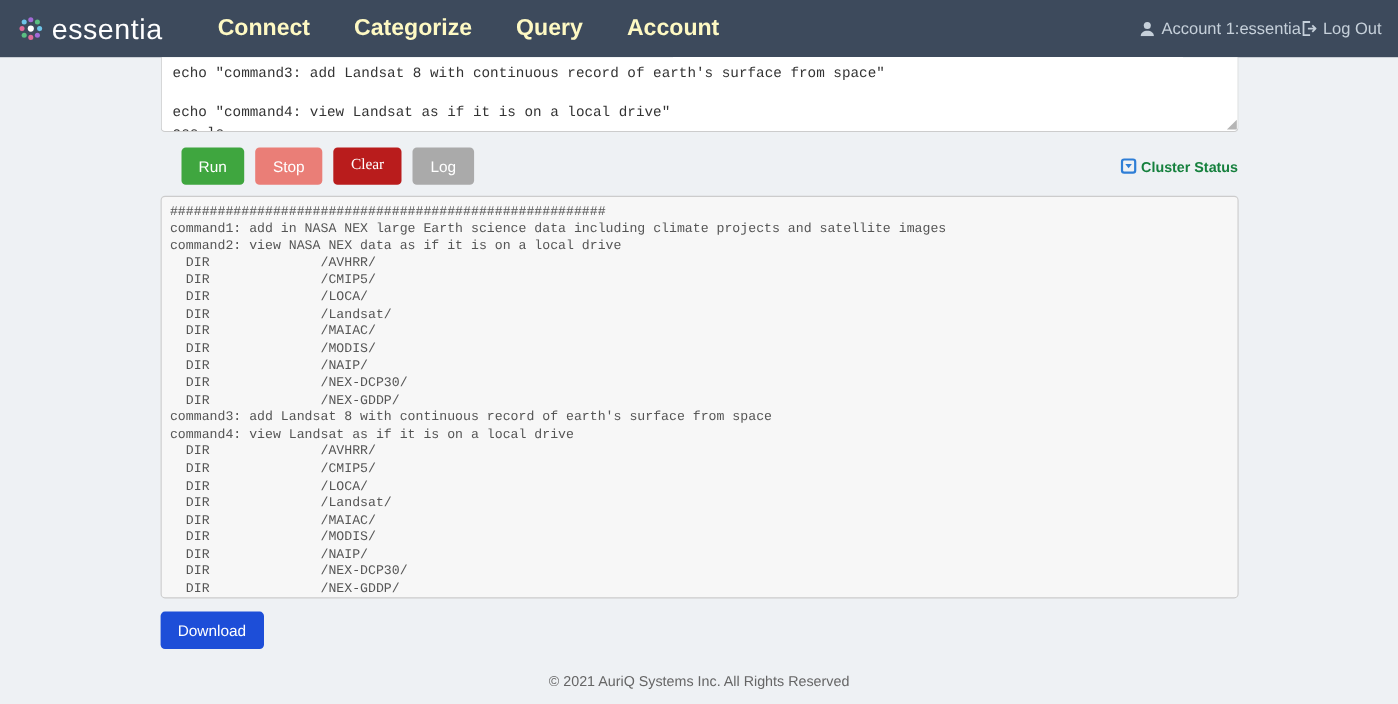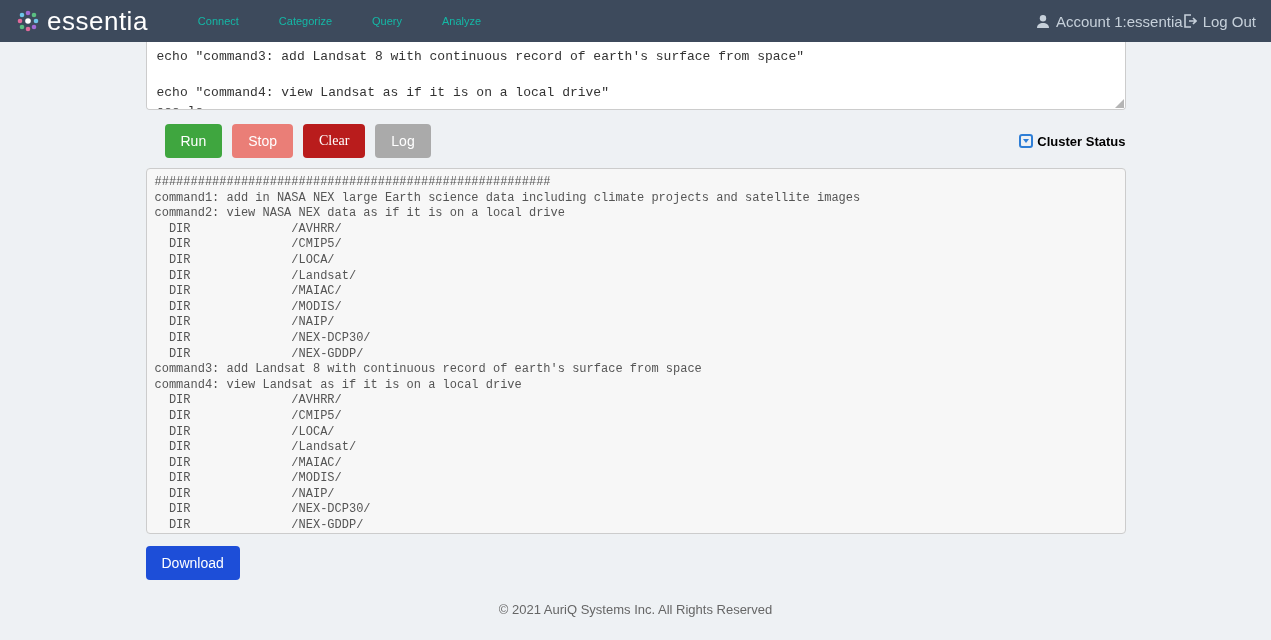--- a/index.html
+++ b/index.html
@@ -6,40 +6,41 @@
   body {
     font-family: "Helvetica Neue", Helvetica, Arial, sans-serif;
     font-size: 14px;
     background: #eef1f4;
     color: #333;
     width: 1271px;
     overflow: hidden;
   }
   .navbar {
     background: #3d4a5c;
-    height: 42px;
+    height: 52px;
     display: flex;
     align-items: center;
     padding: 0 15px;
   }
   .navbar .logo {
     display: flex;
     align-items: center;
     margin-right: 50px;
     color: #fff;
     font-size: 26px;
     font-weight: 300;
     letter-spacing: 0.5px;
   }
   .navbar .logo svg { margin-right: 6px; }
   .navbar .nav-links { display: flex; gap: 40px; }
   .navbar .nav-links a {
-    color: #14b8a6;
+    color: #fef9c3;
     text-decoration: none;
-    font-size: 11px;
+    font-size: 21px;
+    font-weight: bold;
   }
   .navbar .spacer { flex: 1; }
   .navbar .right-links { display: flex; align-items: center; }
   .navbar .right-links a {
     color: #c6d0da;
     text-decoration: none;
     font-size: 15px;
     display: flex;
     align-items: center;
     gap: 6px;
@@ -90,21 +91,21 @@
     border: none;
     cursor: pointer;
     margin-right: 10px;
   }
   .btn-run   { background: #3fa63f; }
   .btn-stop  { background: #ea7e77; }
   .btn-clear { background: #b91c1c; font-family: Liberation Serif, serif; }
   .btn-log   { background: #aaaaaa; }
   .btn-dl    { background: #1d4ed8; }
   .cluster-status {
-    color: #000000;
+    color: #15803d;
     font-size: 13px;
     font-weight: bold;
     display: flex;
     align-items: center;
     gap: 4px;
   }
   .cluster-status .caret-box {
     width: 14px; height: 14px;
     border: 2px solid #2e7ed6;
     border-radius: 3px;
@@ -156,21 +157,21 @@
       <circle cx="7" cy="19" r="2.3" fill="#5bbf82"></circle>
       <circle cx="13" cy="21" r="2.3" fill="#e06a9a"></circle>
       <circle cx="19" cy="19" r="2.3" fill="#a26ad6"></circle>
     </svg>
     <span>essentia</span>
   </div>
   <div class="nav-links">
     <a href="#">Connect</a>
     <a href="#">Categorize</a>
     <a href="#">Query</a>
-    <a href="#">Analyze</a>
+    <a href="#">Account</a>
   </div>
   <div class="spacer"></div>
   <div class="right-links">
     <a href="#">
       <svg width="14" height="14" viewBox="0 0 14 14" fill="#c6d0da">
         <circle cx="7" cy="4.2" r="3.2"></circle>
         <path d="M1 14c0-3.3 2.7-5 6-5s6 1.7 6 5z"></path>
       </svg>
       <span>Account 1:essentia</span>
     </a>

